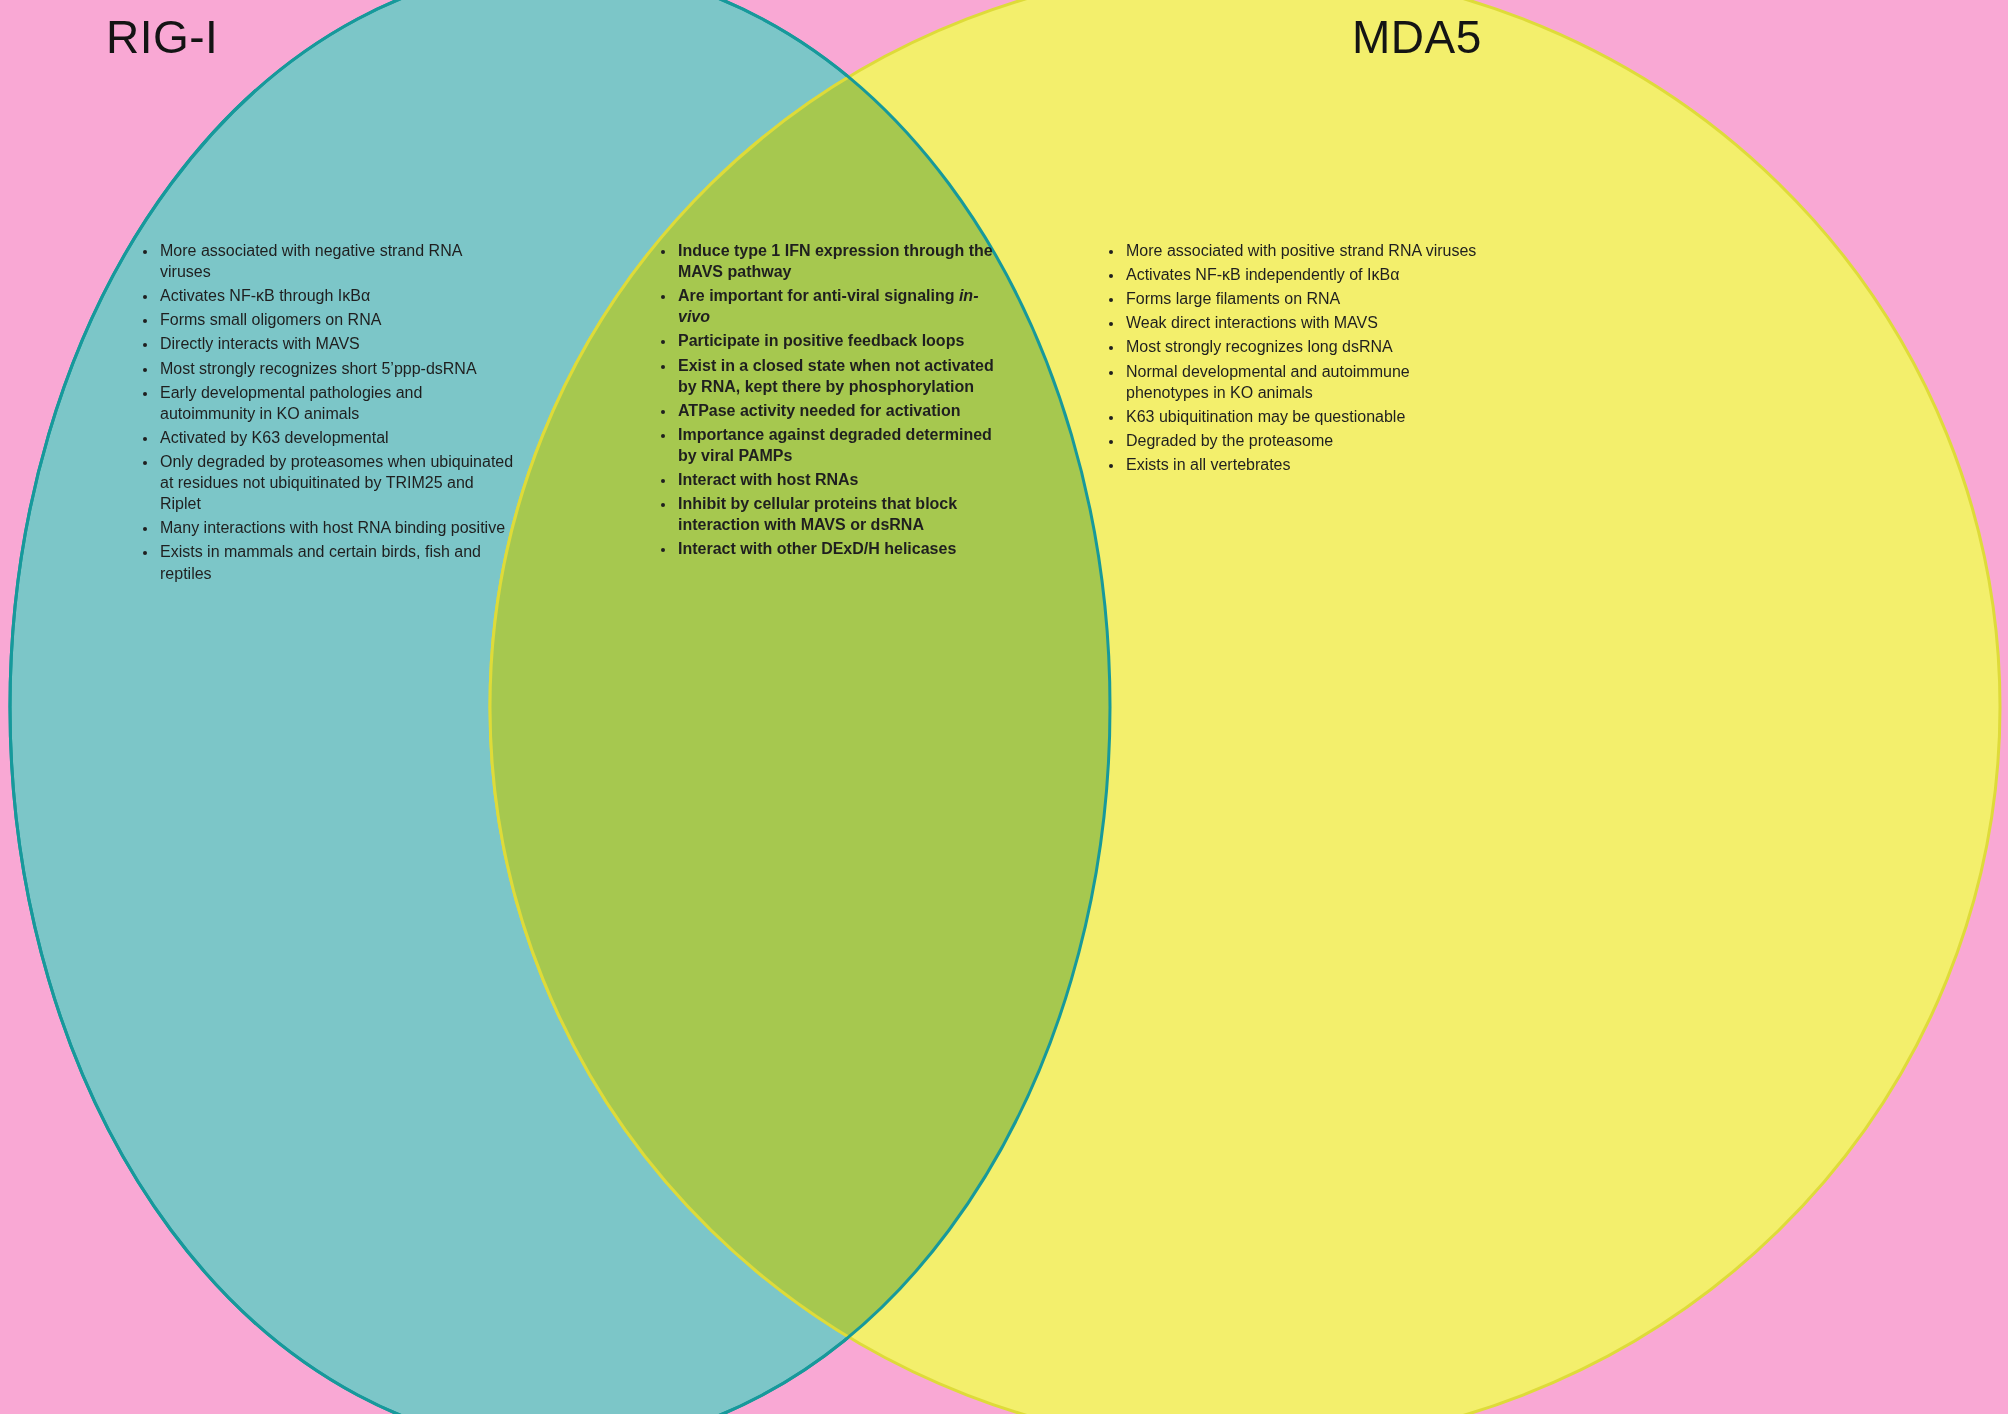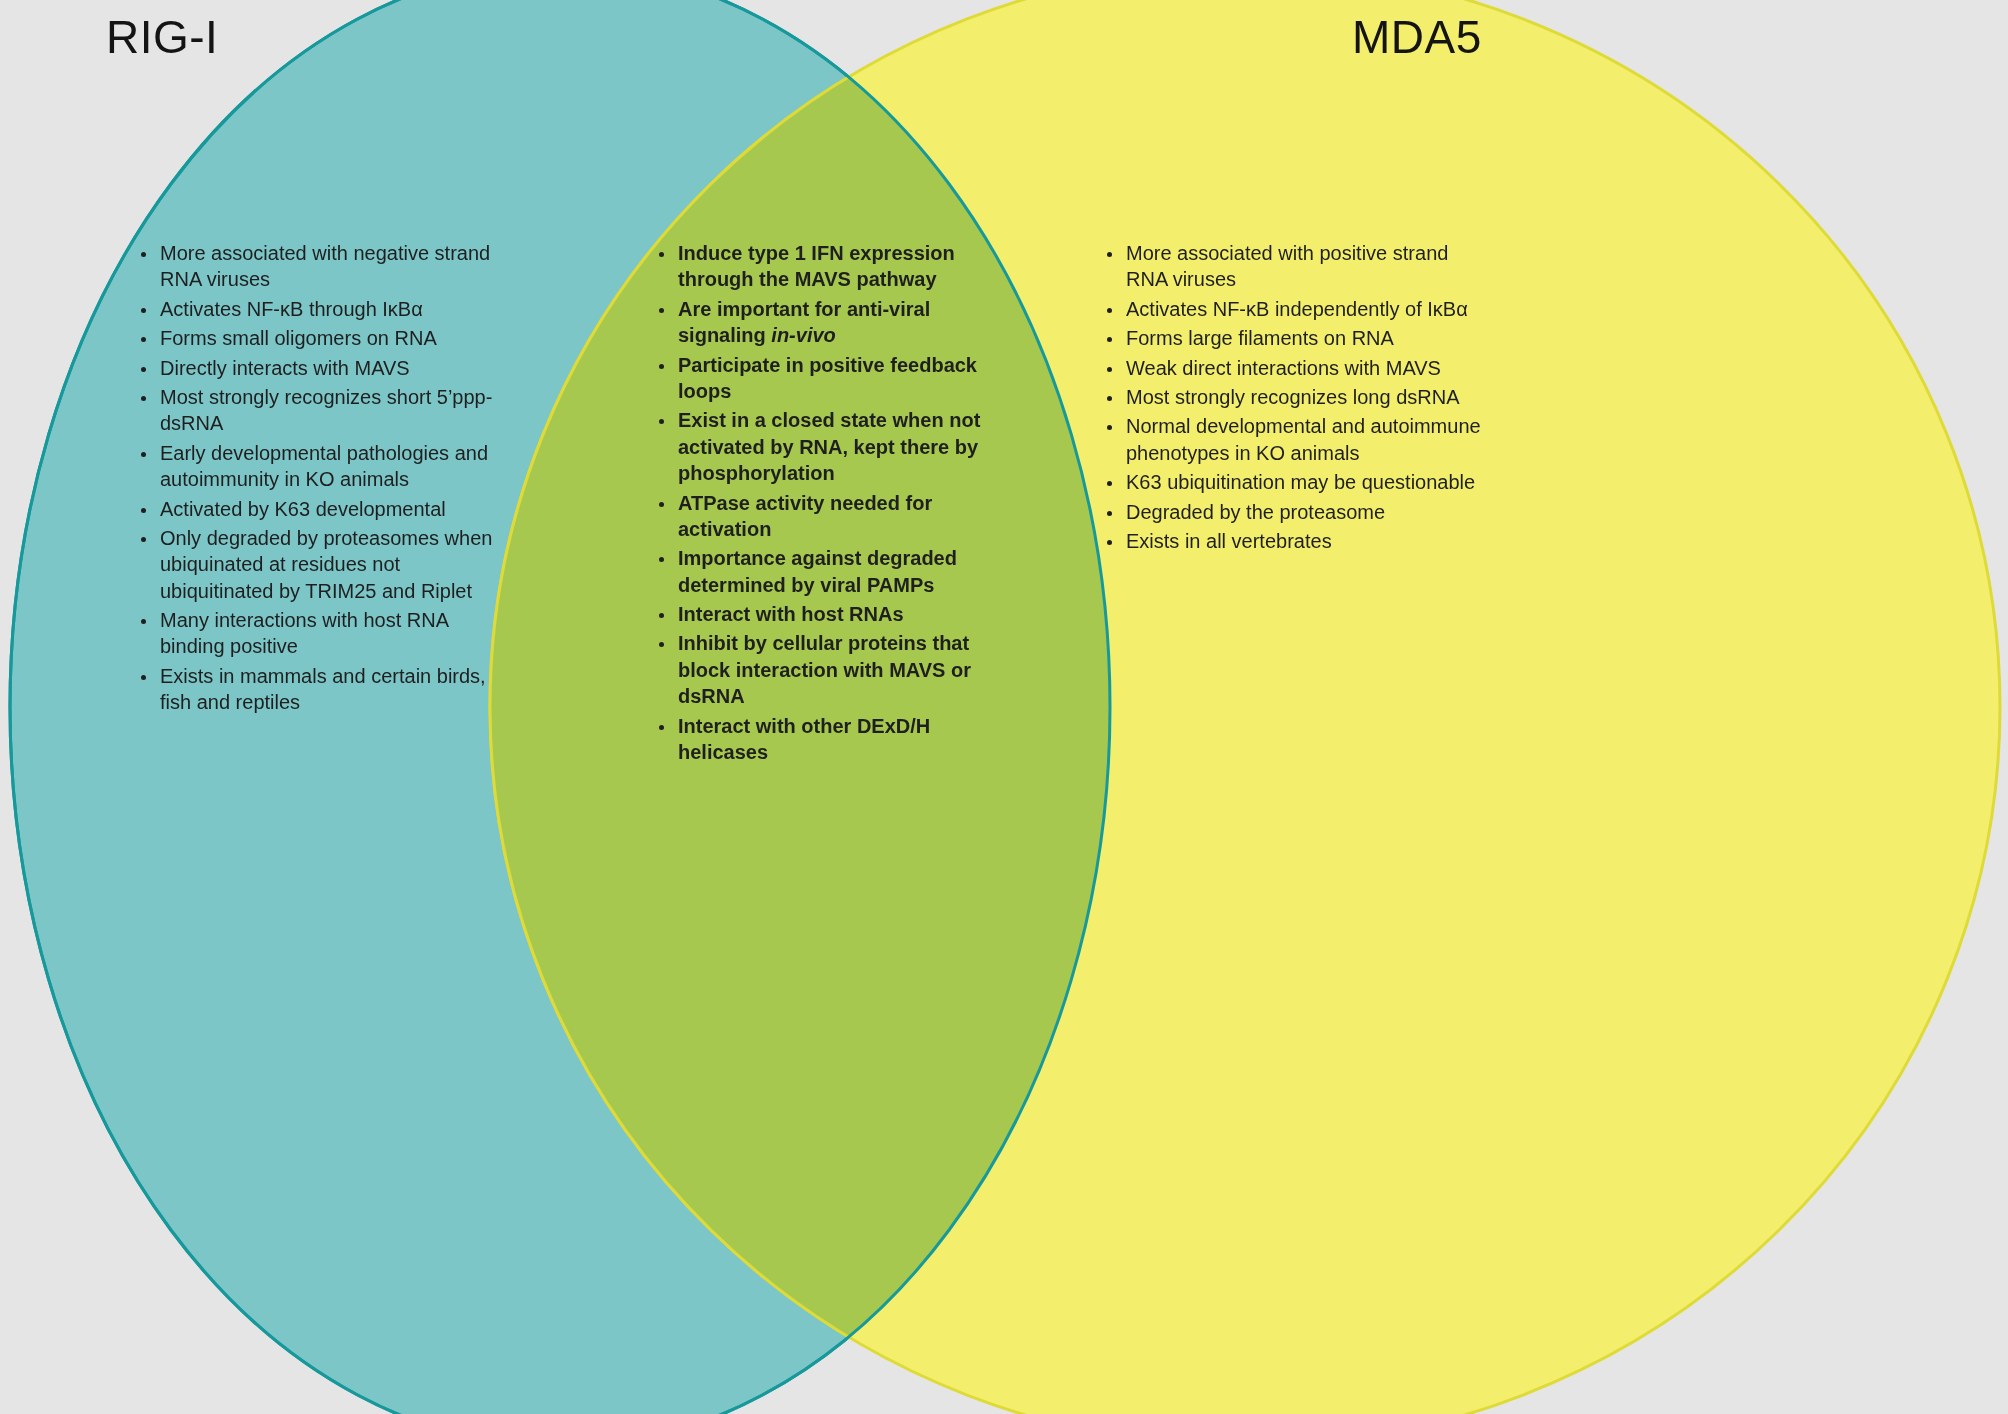--- a/index.html
+++ b/index.html
@@ -5,40 +5,40 @@
   html, body {
     margin: 0;
     padding: 0;
     background: #ffffff;
     font-family: "Liberation Sans", sans-serif;
   }
   #canvas {
     position: relative;
     width: 2008px;
     height: 1414px;
-    background: #e5e5e5;
+    background: #f9a8d4;
     overflow: hidden;
   }
   #venn-svg {
     position: absolute;
     left: 0;
     top: 0;
   }
   .circle-title {
     position: absolute;
     font-size: 46px;
     font-weight: 400;
     color: #141414;
     letter-spacing: 0.5px;
   }
   #title-rigi { left: 106px; top: 10px; }
   #title-mda5 { left: 1352px; top: 10px; text-align: center; }
   .text-column {
     position: absolute;
-    font-size: 20px;
+    font-size: 16px;
     line-height: 1.32;
     color: #1f1f1f;
   }
   #col-left   { left: 130px;  top: 240px; width: 385px; }
   #col-middle { left: 648px;  top: 240px; width: 352px; }
   #col-right  { left: 1096px; top: 240px; width: 392px; }
   .text-column ul {
     margin: 0;
     padding-left: 28px;
     list-style: disc;

